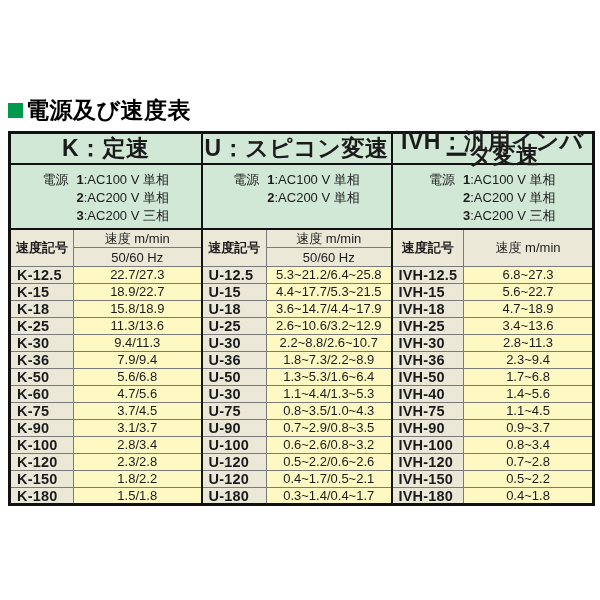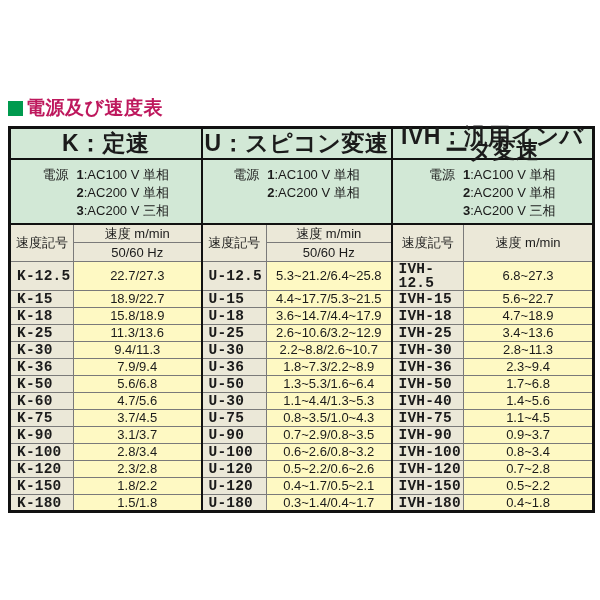--- a/index.html
+++ b/index.html
@@ -13,22 +13,22 @@
   *{box-sizing:border-box;}
   html,body{margin:0;padding:0;}
   body{
     width:600px;height:600px;background:#fff;color:var(--ink);
     font-family:"Liberation Sans","DejaVu Sans",sans-serif;
     overflow:hidden;
   }
   .page{padding:95px 8px 0 8px;}
   .title-row{
     display:flex;align-items:center;gap:3px;
-    font-size:19px;font-weight:bold;letter-spacing:.5px;
-    margin:0 0 5px 0;color:#be185d;
+    font-size:23px;font-weight:bold;letter-spacing:.5px;
+    margin:0 0 5px 0;color:#000000;
   }
   .sq{width:15px;height:15px;background:var(--square);display:inline-block;flex:0 0 auto;}
   table{
     border-collapse:collapse;table-layout:fixed;width:584px;
     border:3px solid var(--line-thick);
   }
   col.c-sym-k{width:64px;}  col.c-val-k{width:128px;}
   col.c-sym-u{width:65px;}  col.c-val-u{width:125px;}
   col.c-sym-i{width:72px;}  col.c-val-i{width:130px;}
   td{color:var(--ink);}
@@ -49,31 +49,31 @@
   .power-block{display:inline-block;text-align:left;}
   .power-line{line-height:18px;white-space:nowrap;display:flex;}
   .power-lab{display:inline-block;width:34px;flex:0 0 auto;}
   .power-num{font-weight:bold;}
   
   tr.dhead td,tr.dhead2 td{
     background:var(--beige);
     border:1px solid var(--line-thin);
     text-align:center;font-size:13px;height:19px;line-height:15px;
   }
-  td.lab{font-weight:normal;}
+  td.lab{font-weight:bold;}
   
   .gsep{border-left:2px solid var(--line-thick) !important;}
   
   tbody td{
     border:1px solid var(--line-thin);
     height:17px;font-size:13px;line-height:14px;padding:0;
   }
   td.sym{
     background:var(--beige);font-weight:bold;font-size:14.5px;
-    padding-left:6px;text-align:left;letter-spacing:.2px;font-family:Liberation Mono, monospace;
+    padding-left:6px;text-align:left;letter-spacing:.2px;
   }
   td.val{background:#fef9c3;text-align:center;}
   tbody tr:last-child td{border-bottom:none;}
 </style>
 </head>
 <body>
 
 <div class="page">
   <div class="title-row">
     <span class="sq"></span>

